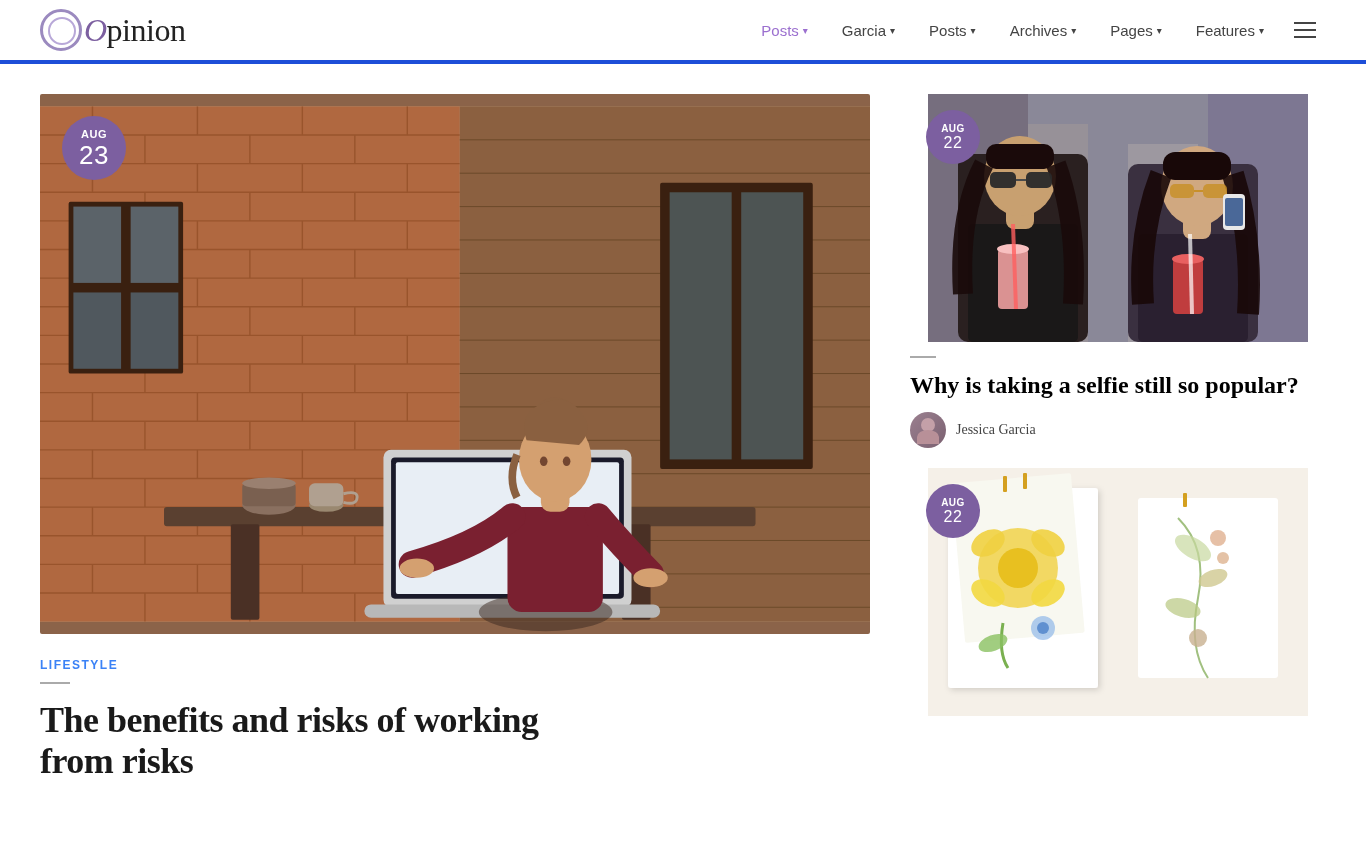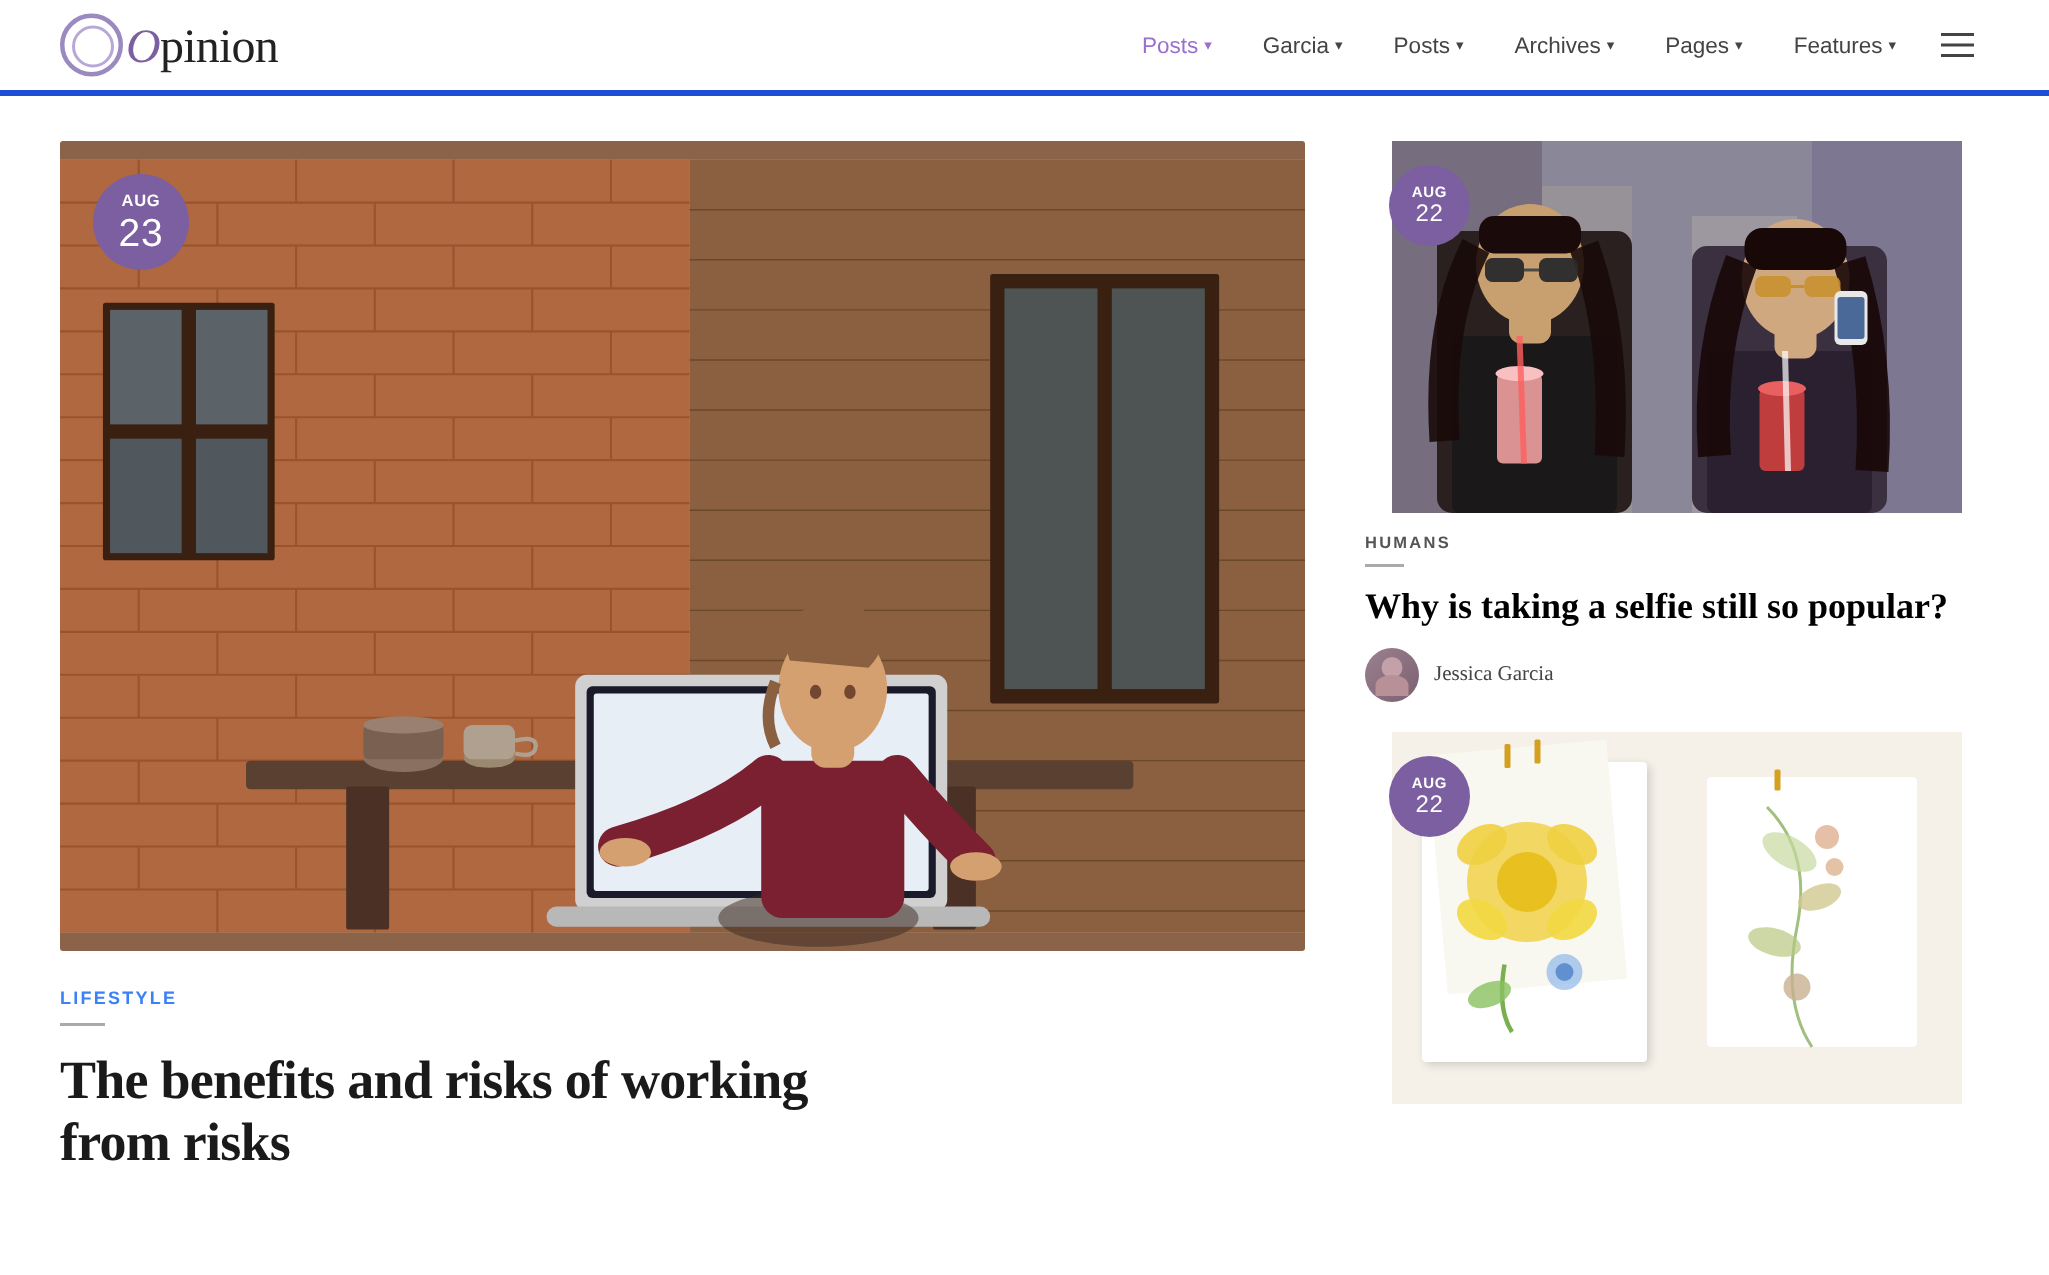--- a/index.html
+++ b/index.html
@@ -551,21 +551,20 @@
           <rect x="295" y="100" width="22" height="36" fill="#e8e8e8" rx="4"></rect>
           <rect x="297" y="104" width="18" height="28" fill="#4a6898" rx="2"></rect>
 
           <rect x="245" y="165" width="30" height="55" fill="#d04040" rx="4" opacity="0.9"></rect>
           <ellipse cx="260" cy="165" rx="16" ry="5" fill="#e86060"></ellipse>
 
           <line x1="262" y1="140" x2="264" y2="220" stroke="#ffffff" stroke-width="4" opacity="0.7"></line>
         </svg>
       </div>
       <div class="sidebar-card-meta">
-        <div class="sidebar-category">HUMANS</div>
         <div class="sidebar-divider"></div>
         <h2 class="sidebar-title">Why is taking a selfie still so popular?</h2>
         <div class="sidebar-author">
           <div class="author-avatar"></div>
           <span class="author-name">Jessica Garcia</span>
         </div>
       </div>
     </div>
 
     <div class="sidebar-card">

